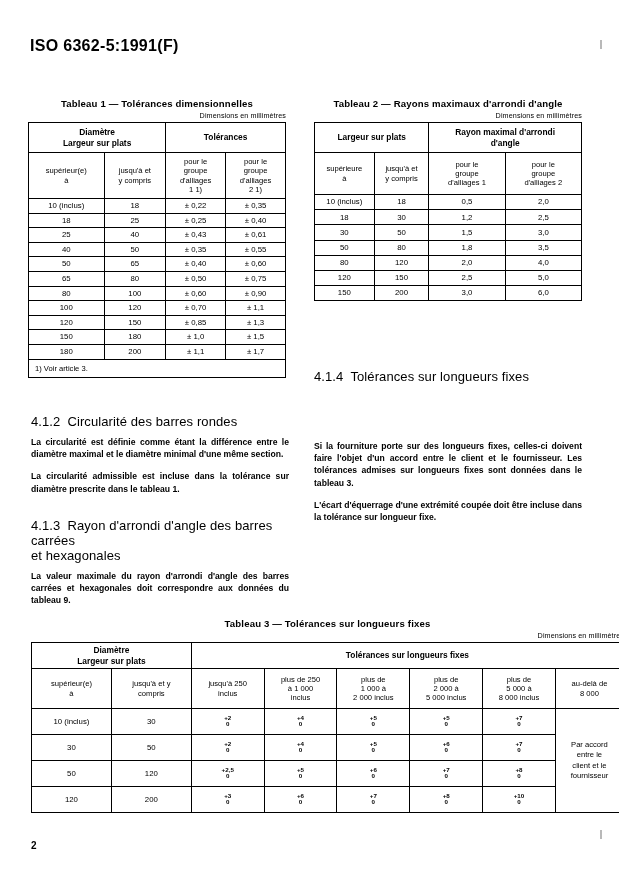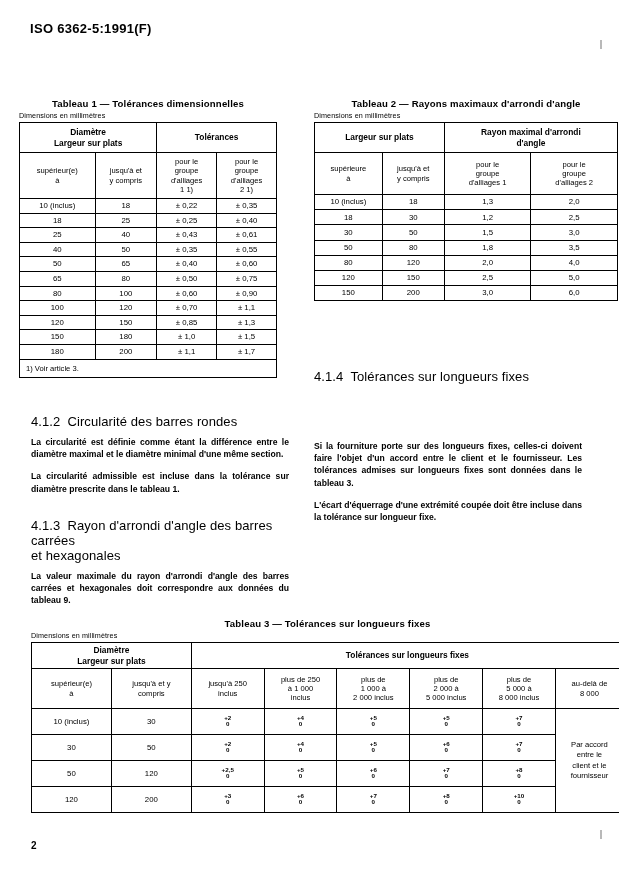--- a/index.html
+++ b/index.html
@@ -17,36 +17,37 @@
   }
   .page {
     position: absolute;
     left: 0; top: 0;
     width: 619px; height: 876px;
   }
 
   
   .doc-header {
     position: absolute;
-    left: 30px; top: 21px;
-    font-size: 13px;
+    left: 30px; top: 37px;
+    font-size: 16px;
     font-weight: bold;
     letter-spacing: 0.3px;
   }
 
   
   .tbl-title {
     font-size: 9.6px;
     font-weight: bold;
     text-align: center;
     letter-spacing: 0.15px;
     white-space: nowrap;
   }
   .dim-note {
     font-size: 7.2px;
+    text-align: right;
     margin-top: 2px;
     margin-bottom: 2px;
     letter-spacing: 0.1px;
   }
   table.t {
     border-collapse: collapse;
     width: 100%;
     font-size: 7.6px;
     line-height: 1.22;
   }
@@ -57,39 +58,39 @@
     font-weight: normal;
     padding: 1px 2px;
   }
   .hdr-b { font-weight: bold; font-size: 8.4px; }
   .hdr-n { font-size: 7.6px; }
   .num { font-size: 7.8px; font-weight: bold; }
 
   
   #table1-block {
     position: absolute;
-    left: 19px; top: 98px;
+    left: 28px; top: 98px;
     width: 258px;
   }
   #t1 td { height: 14.6px; }
   #t1 .grouphdr td { height: 30px; }
   #t1 .subhdr td { height: 46px; }
   #t1 .note td {
     text-align: left;
     font-size: 7.6px;
     padding: 4px 5px 4px 6px;
     height: auto;
   }
   .nowrapc { white-space: nowrap; }
 
   
   #table2-block {
     position: absolute;
     left: 314px; top: 98px;
-    width: 304px;
+    width: 268px;
   }
   #t2 td { height: 15.2px; }
   #t2 .grouphdr td { height: 30px; }
   #t2 .subhdr td { height: 42px; }
 
   
   .sec-title {
     font-size: 13px;
     font-weight: normal;
     letter-spacing: 0.1px;
@@ -302,21 +303,21 @@
           </td>
           <td>
             <span class="hdr-n">pour le</span><br>
             <span class="hdr-n">groupe</span><br>
             <span class="hdr-n">d'alliages 2</span>
           </td>
         </tr>
         <tr>
             <td class="num nowrapc">10 (inclus)</td>
             <td class="num">18</td>
-            <td class="num">1,3</td>
+            <td class="num">0,5</td>
             <td class="num">2,0</td>
           </tr>
         <tr>
             <td class="num">18</td>
             <td class="num">30</td>
             <td class="num">1,2</td>
             <td class="num">2,5</td>
           </tr>
         <tr>
             <td class="num">30</td>

